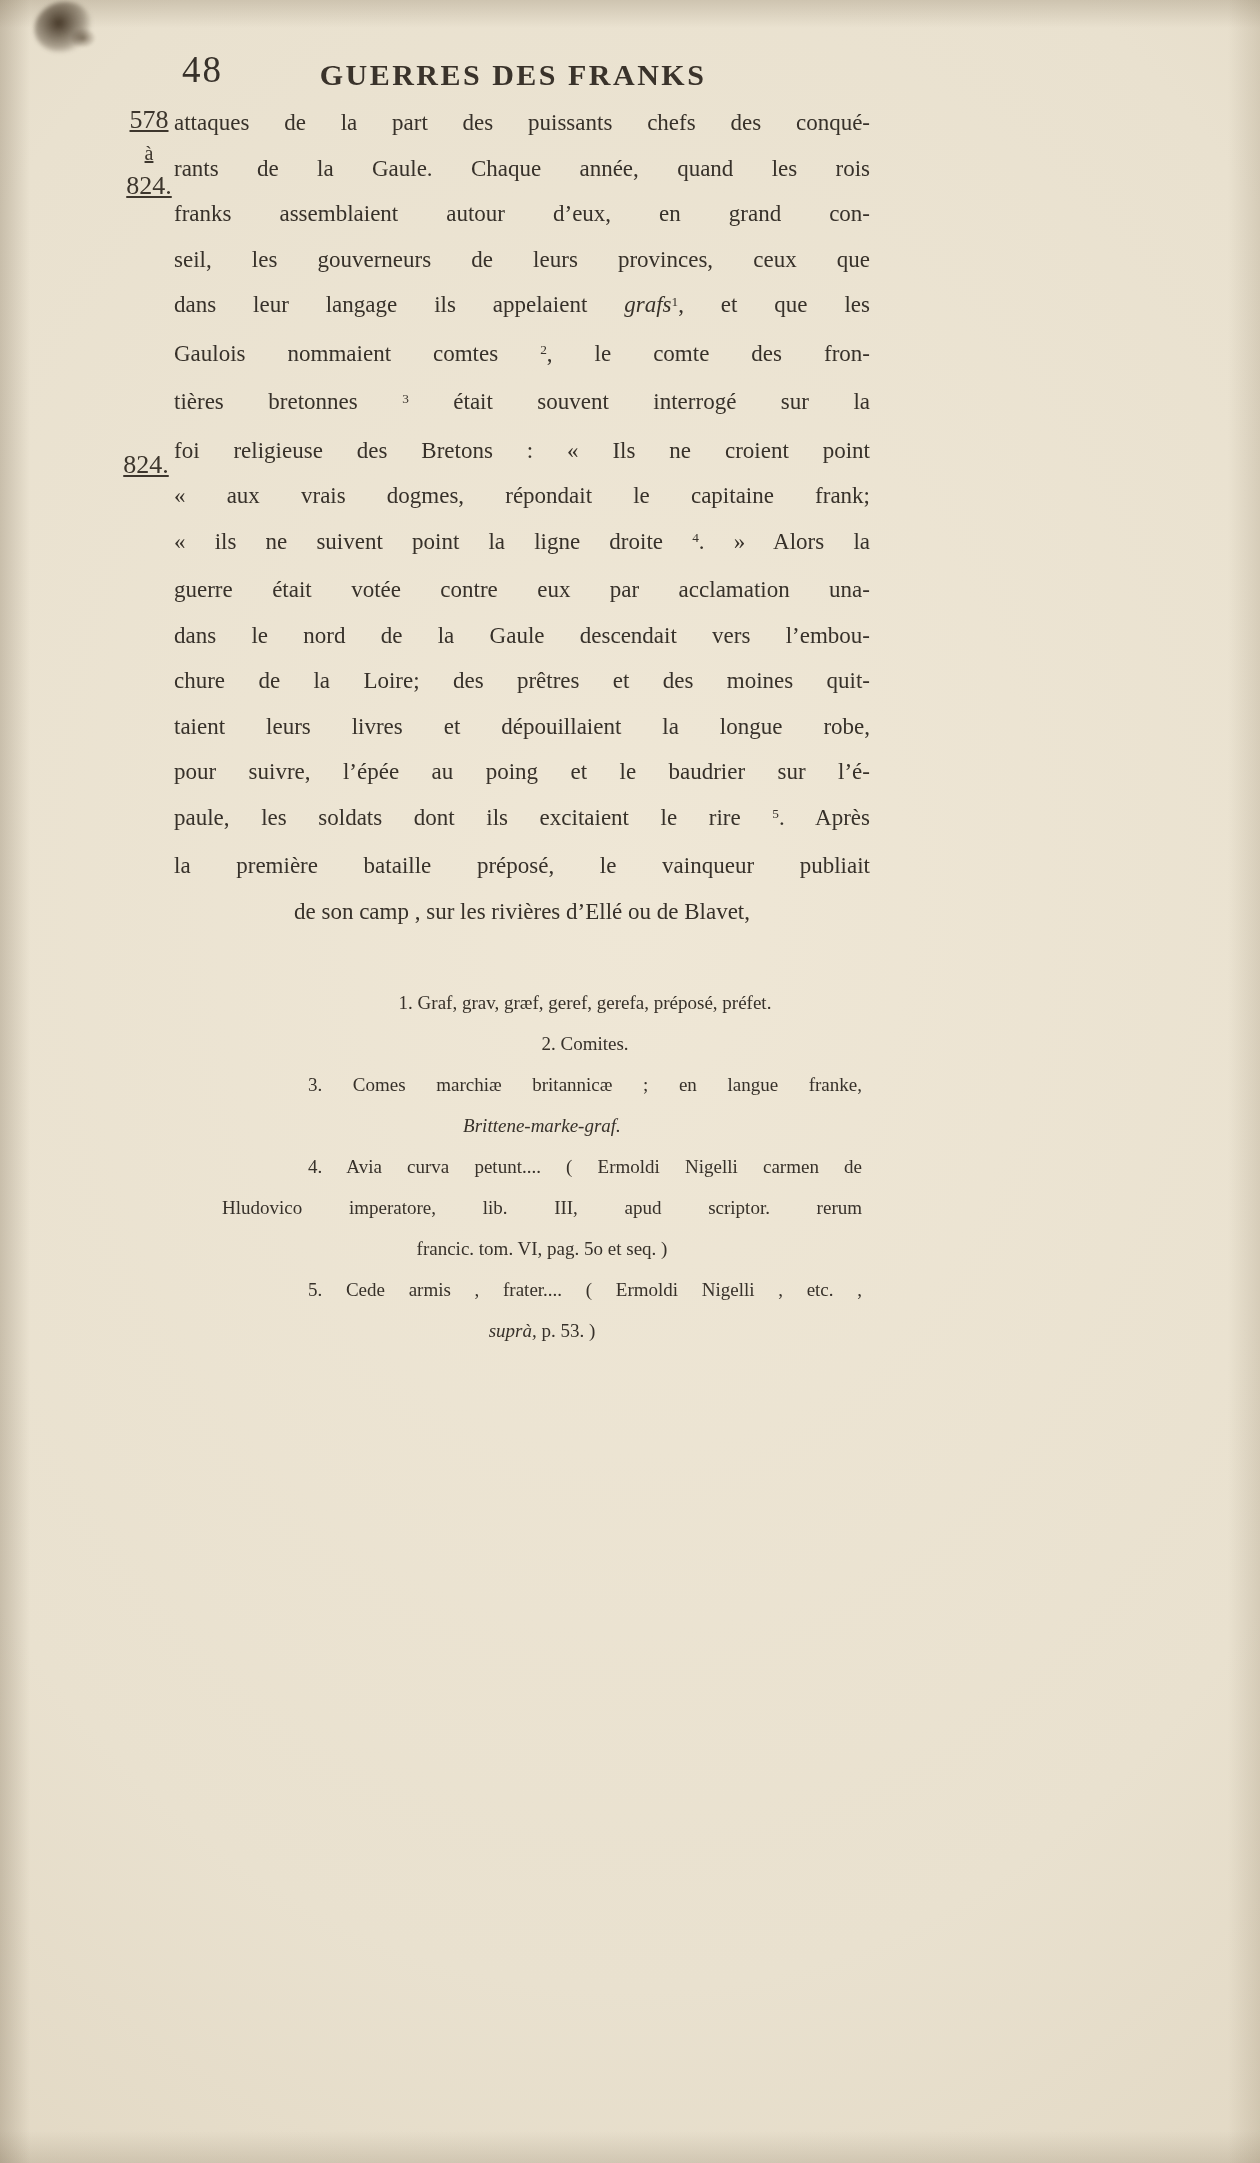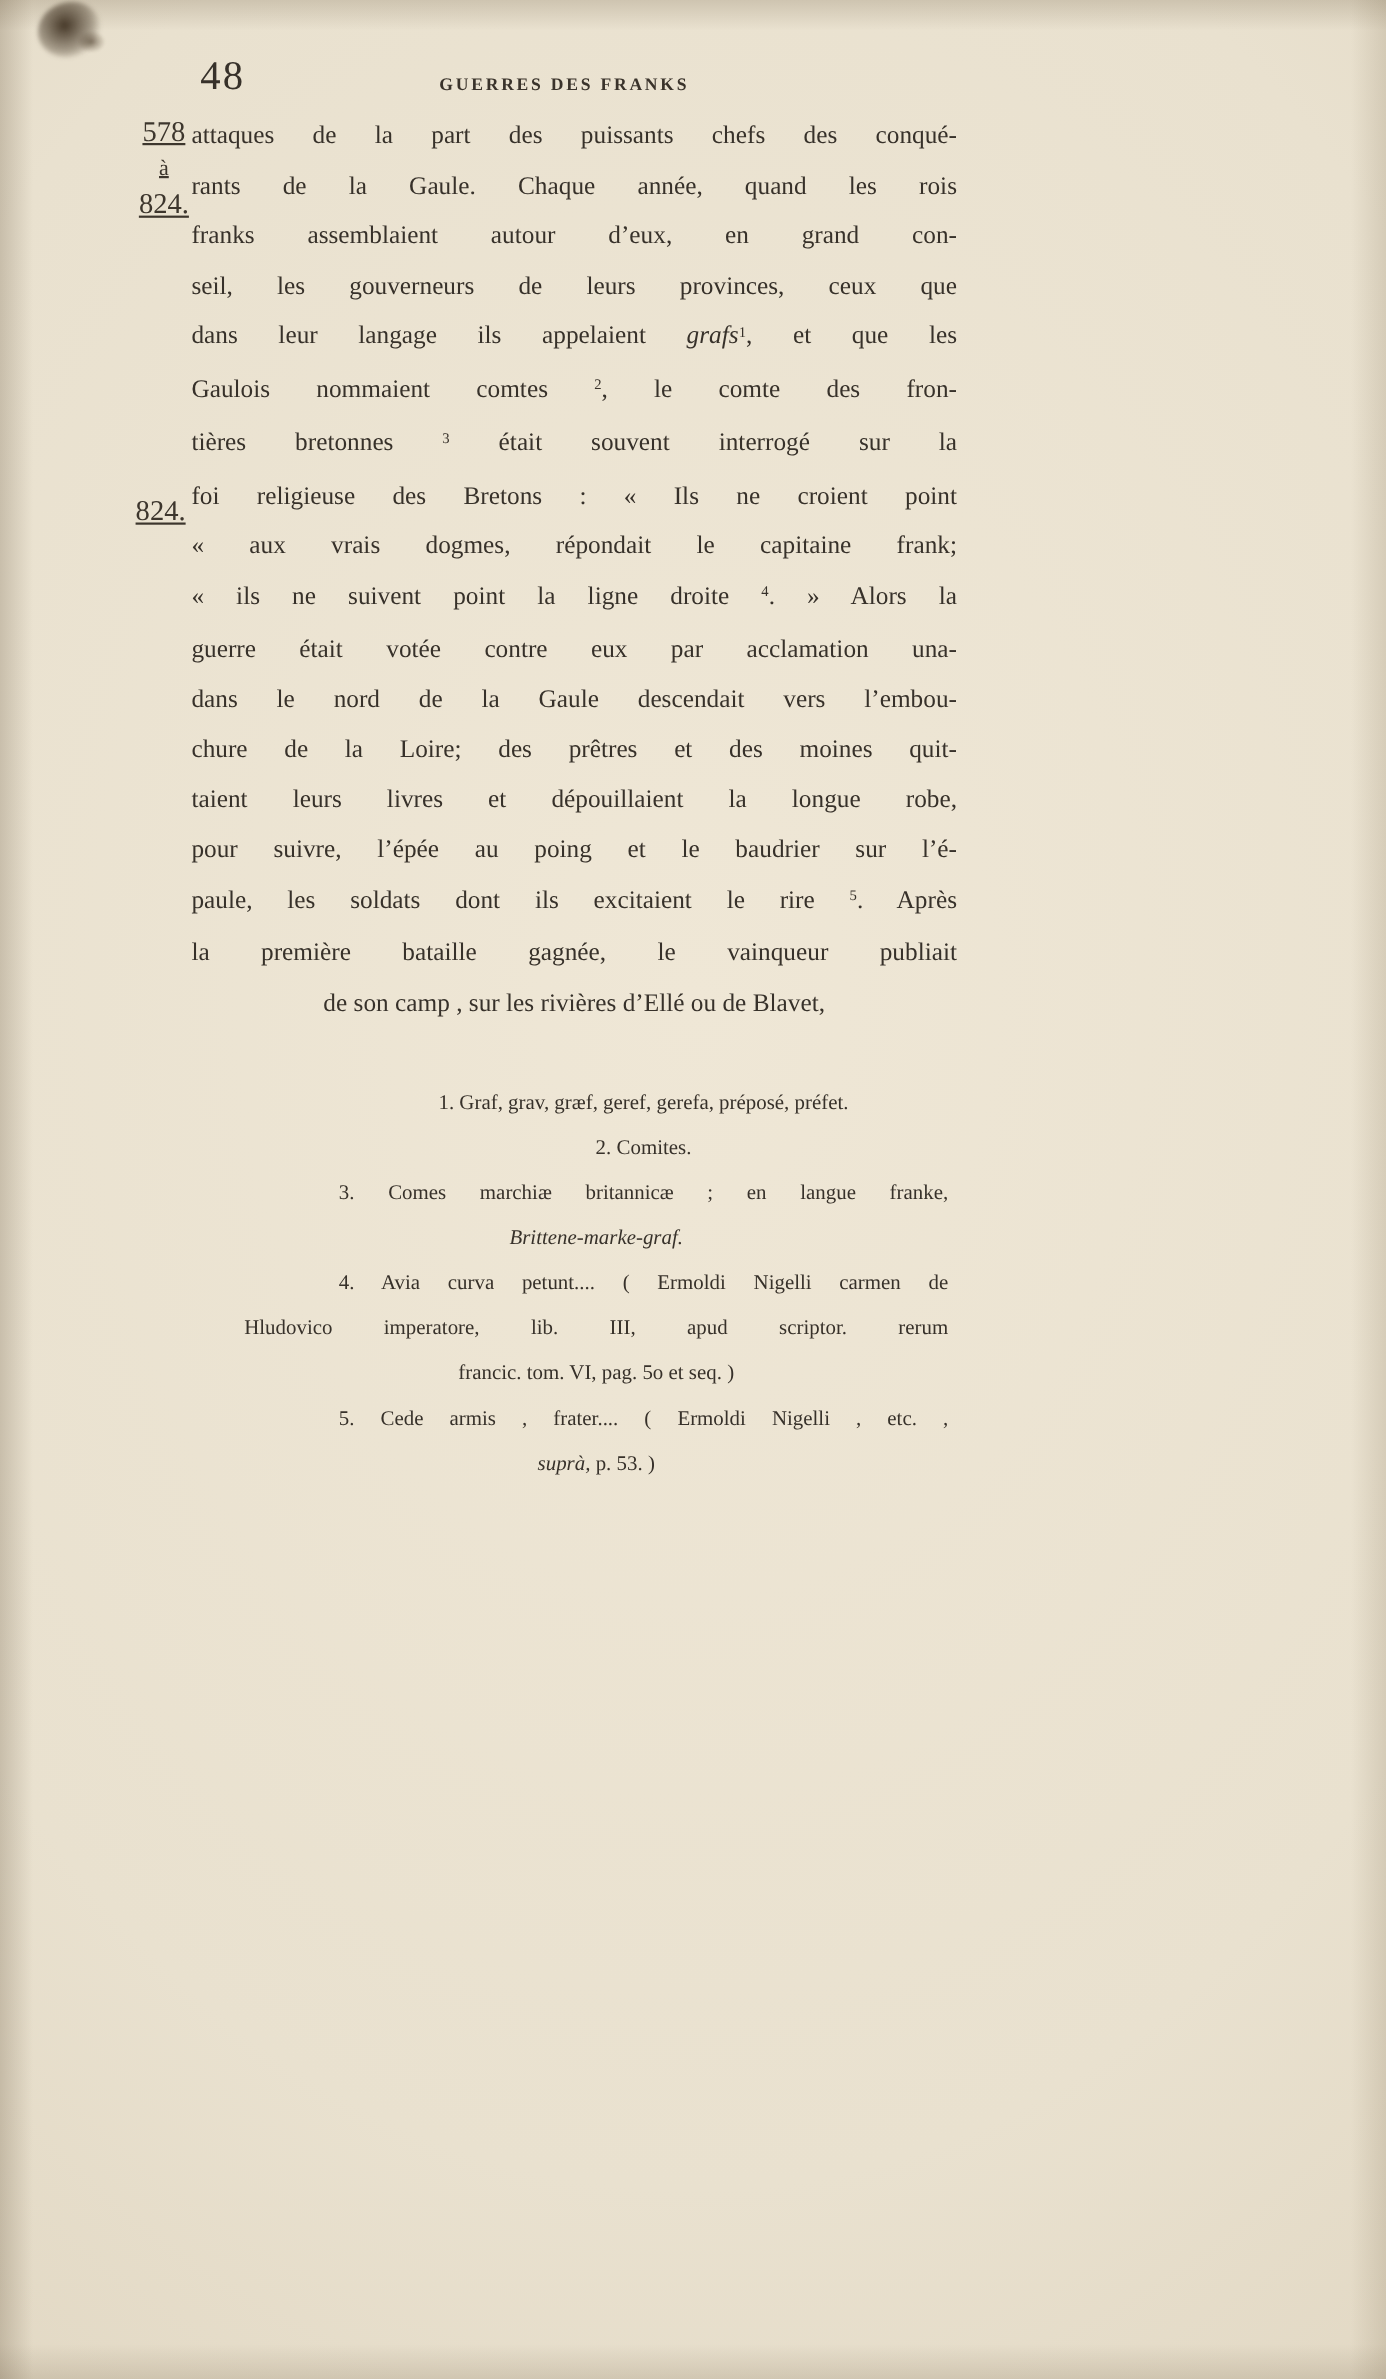--- a/index.html
+++ b/index.html
@@ -37,25 +37,24 @@
     position: absolute;
     left: 162px; top: 48px;
     font-size: 37px;
     letter-spacing: 2px;
     margin-left: 20px;
   }
   .runtitle {
     position: absolute;
     left: 165px; top: 58px; width: 696px;
     text-align: center;
-    font-size: 16px;
+    font-size: 30px;
     font-weight: 700;
     letter-spacing: 2.5px;
     color: #3a332b;
-    margin-top: 11px;
   }
   .margin-note {
     position: absolute;
     text-align: center;
     font-size: 26px;
     color: #3d362d;
     text-decoration: underline;
   }
   .note-range { left: 113px; top: 102px; width: 72px; }
   .note-range span { display: block; line-height: 36px; }
@@ -116,21 +115,21 @@
       <div class="line j"><span>tières bretonnes </span><span class="sup">3</span><span> était souvent interrogé sur la</span></div>
       <div class="line j"><span>foi religieuse des Bretons : « Ils ne croient point</span></div>
       <div class="line j"><span>« aux vrais dogmes, répondait le capitaine frank;</span></div>
       <div class="line j"><span>« ils ne suivent point la ligne droite </span><span class="sup">4</span><span>. » Alors la</span></div>
       <div class="line j"><span>guerre était votée contre eux par acclamation una-</span></div>
       <div class="line j"><span>dans le nord de la Gaule descendait vers l’embou-</span></div>
       <div class="line j"><span>chure de la Loire; des prêtres et des moines quit-</span></div>
       <div class="line j"><span>taient leurs livres et dépouillaient la longue robe,</span></div>
       <div class="line j"><span>pour suivre, l’épée au poing et le baudrier sur l’é-</span></div>
       <div class="line j"><span>paule, les soldats dont ils excitaient le rire </span><span class="sup">5</span><span>. Après</span></div>
-      <div class="line j"><span>la première bataille gagnée, le vainqueur publiait</span></div>
+      <div class="line j"><span>la première bataille préposé, le vainqueur publiait</span></div>
       <div class="line"><span>de son camp , sur les rivières d’Ellé ou de Blavet,</span></div>
     </div>
 
   <div class="footnotes" id="footnote-lines">
       <div class="line ind"><span>1. Graf, grav, græf, geref, gerefa, préposé, préfet.</span></div>
       <div class="line ind"><span>2. Comites.</span></div>
       <div class="line j ind"><span>3. Comes marchiæ britannicæ ; en langue franke,</span></div>
       <div class="line"><span class="it">Brittene-marke-graf.</span></div>
       <div class="line j ind"><span>4. Avia curva petunt.... ( Ermoldi Nigelli carmen de</span></div>
       <div class="line j"><span>Hludovico imperatore, lib. III, apud scriptor. rerum</span></div>

